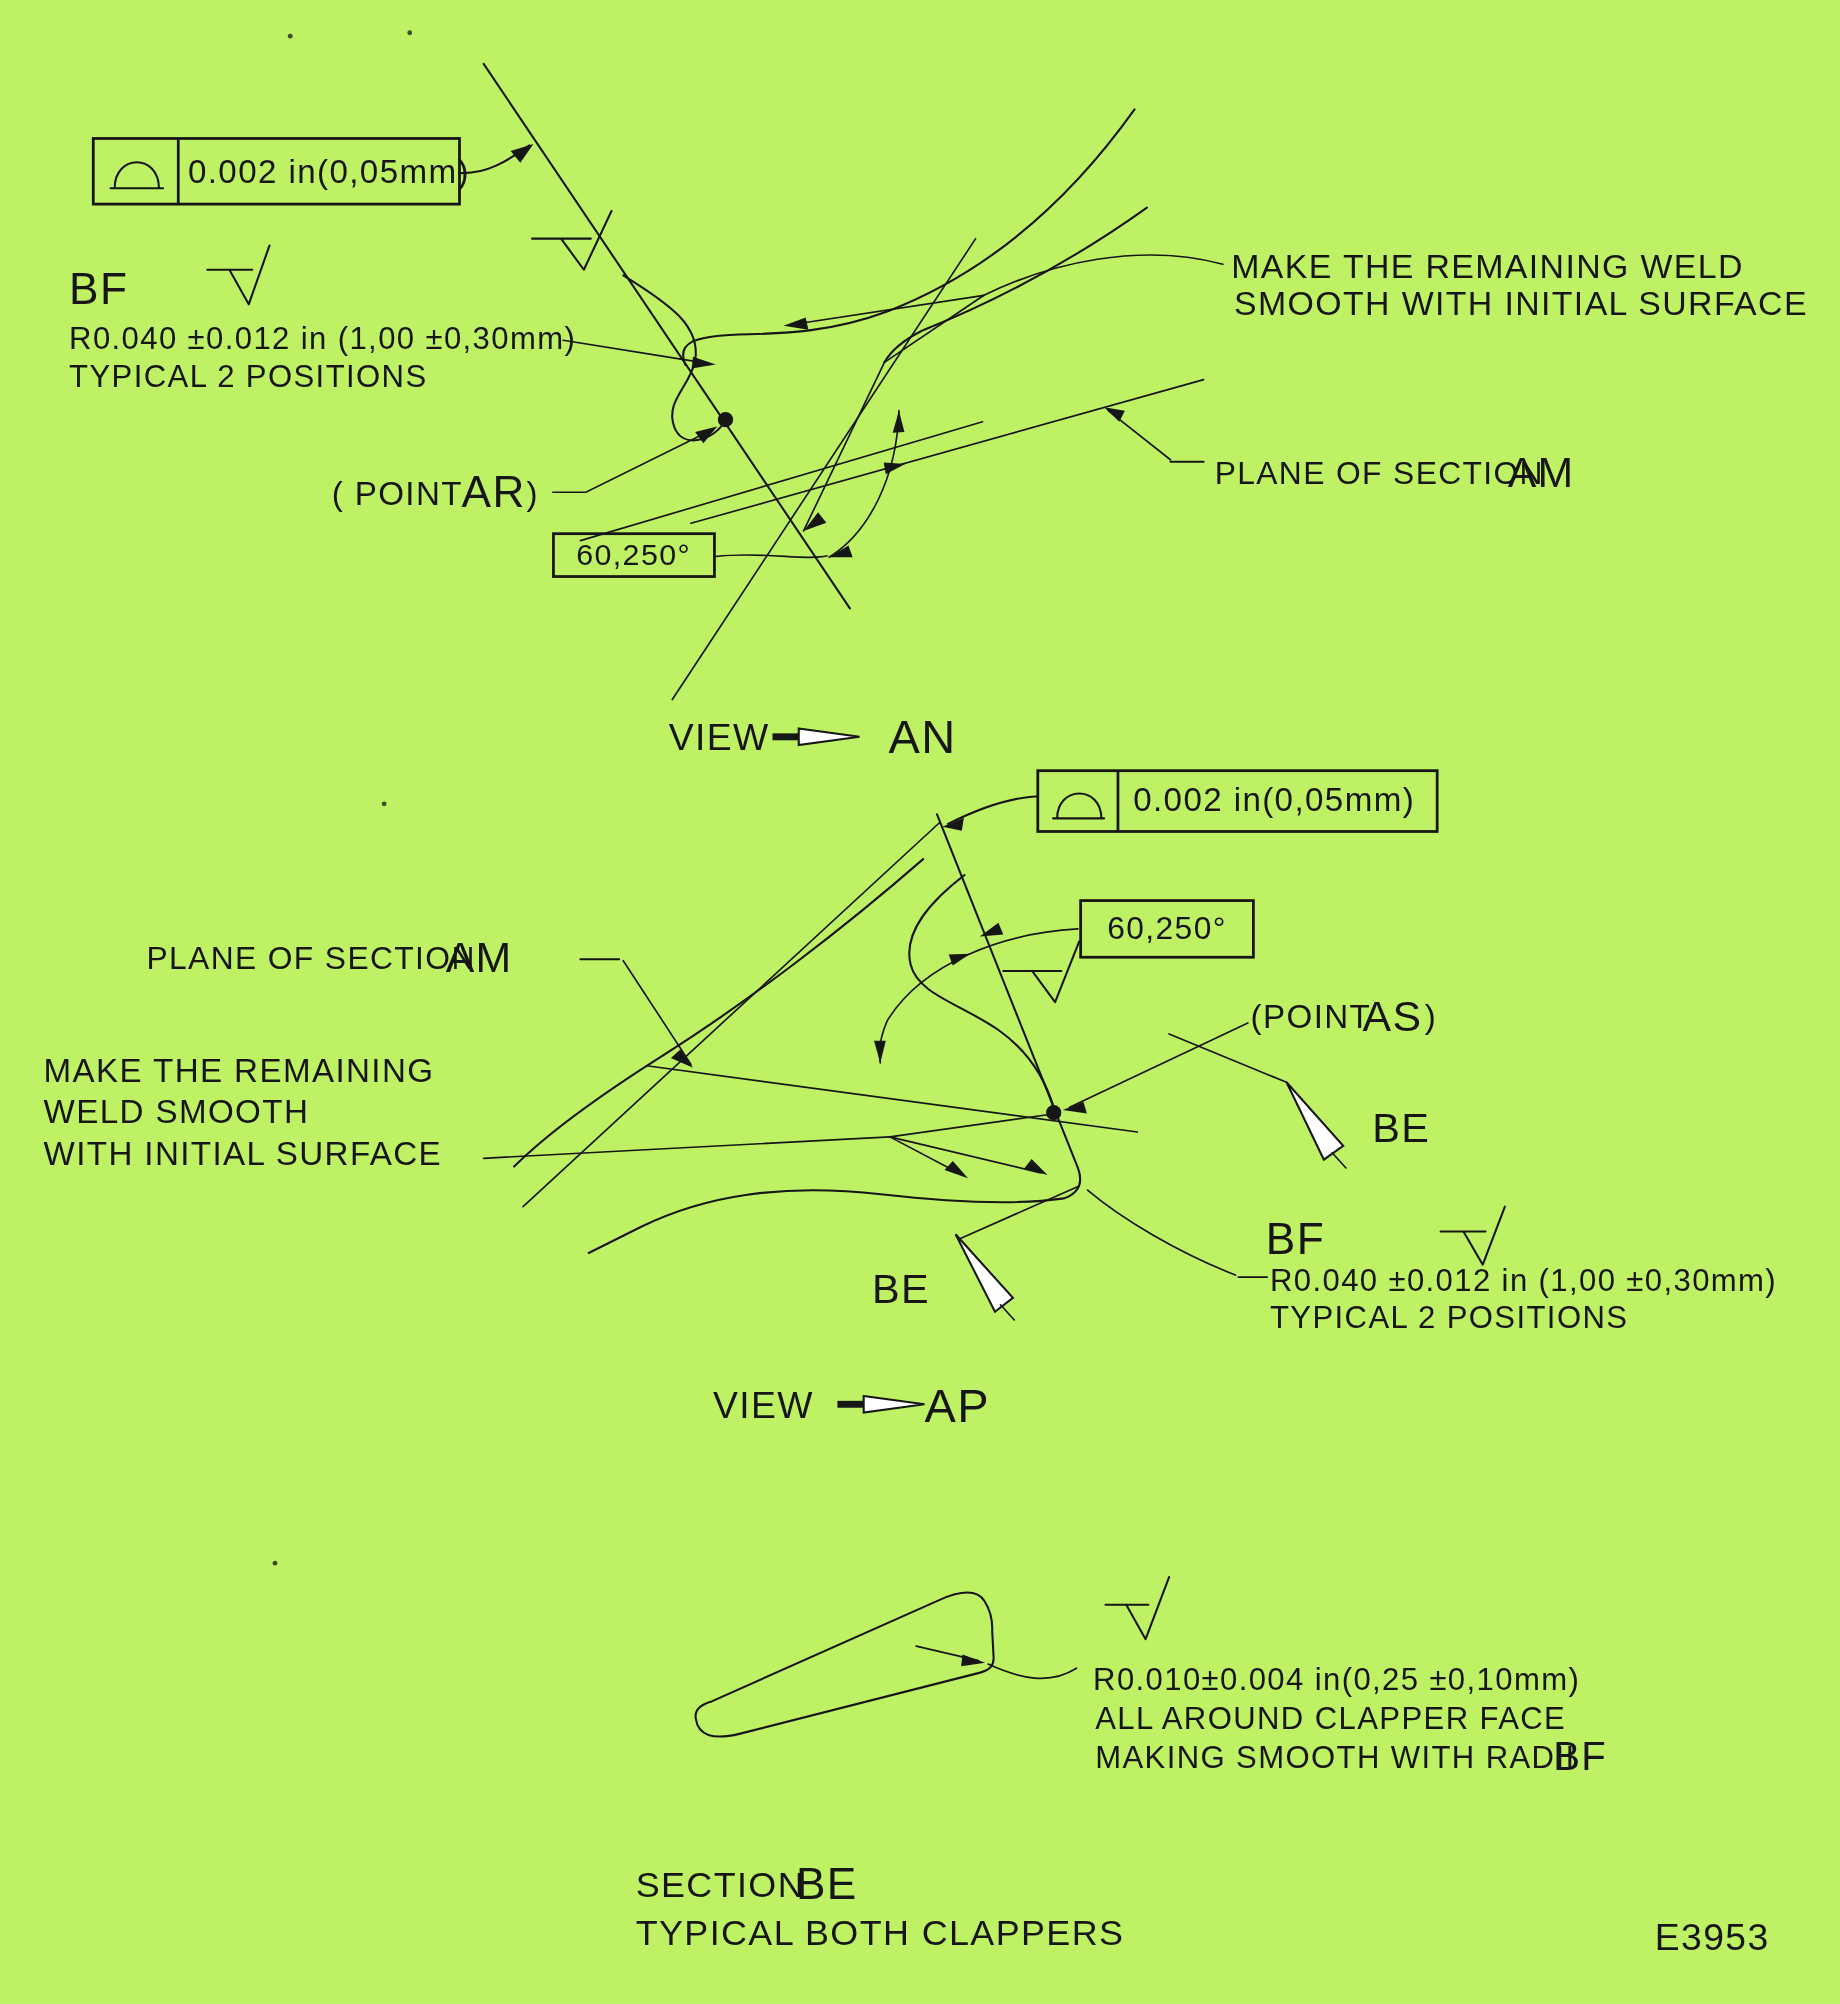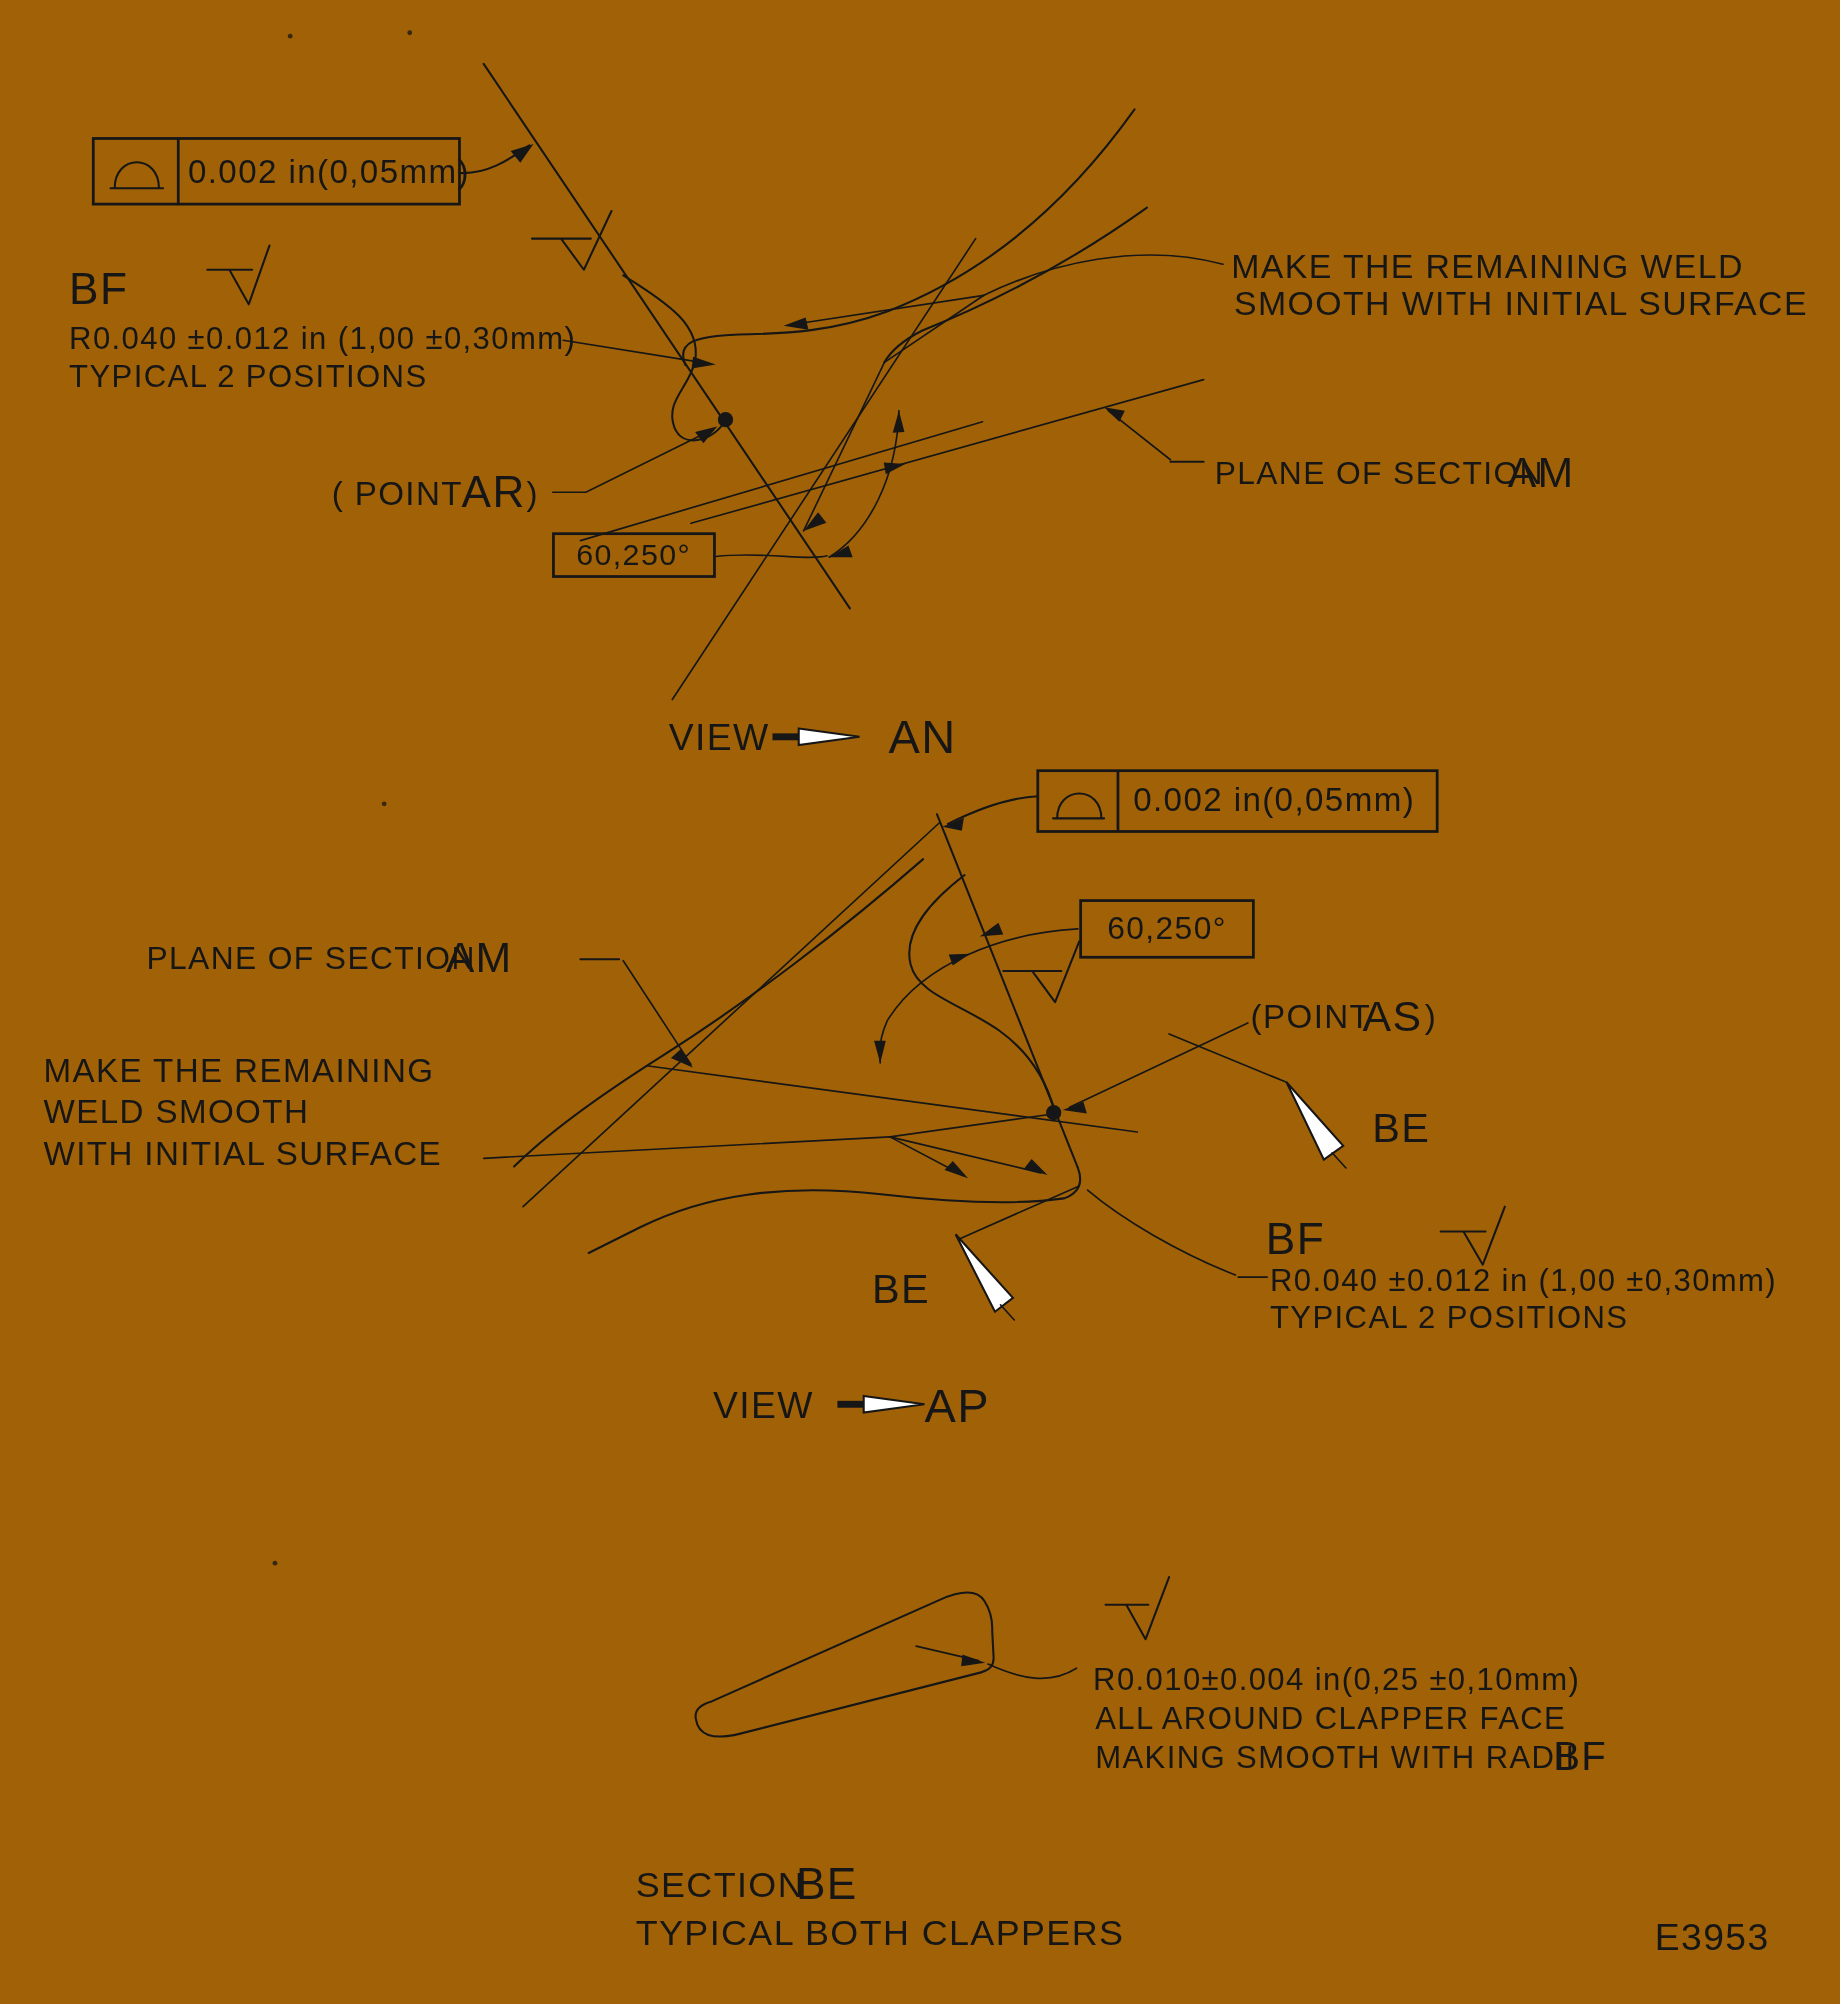--- a/index.html
+++ b/index.html
@@ -1,16 +1,16 @@
 <!DOCTYPE html>
 <html style="font-size:11px"><head>
 <meta charset="utf-8">
 <style>
   html,body{margin:0;padding:0;background:#f4f4f2;}
-  .page{position:relative;width:1840px;height:2005px;background:#a16207;overflow:hidden;}
+  .page{position:relative;width:1840px;height:2005px;background:#bef264;overflow:hidden;}
   svg{position:absolute;left:0;top:0;}
   text{font-family:"Liberation Sans","DejaVu Sans",sans-serif;fill:#161616;letter-spacing:2px;}
   .ln{stroke:#161616;stroke-width:3;fill:none;stroke-linecap:round;stroke-linejoin:round;}
   .ln-thin{stroke:#161616;stroke-width:2.4;fill:none;stroke-linecap:round;}
   .box{stroke:#161616;stroke-width:4;fill:none;}
   .ah{fill:#161616;stroke:none;}
   .pennant{stroke:#161616;stroke-width:3;fill:#ffffff;}
   .speck{fill:#161616;opacity:.75;}
 </style>
 </head>

